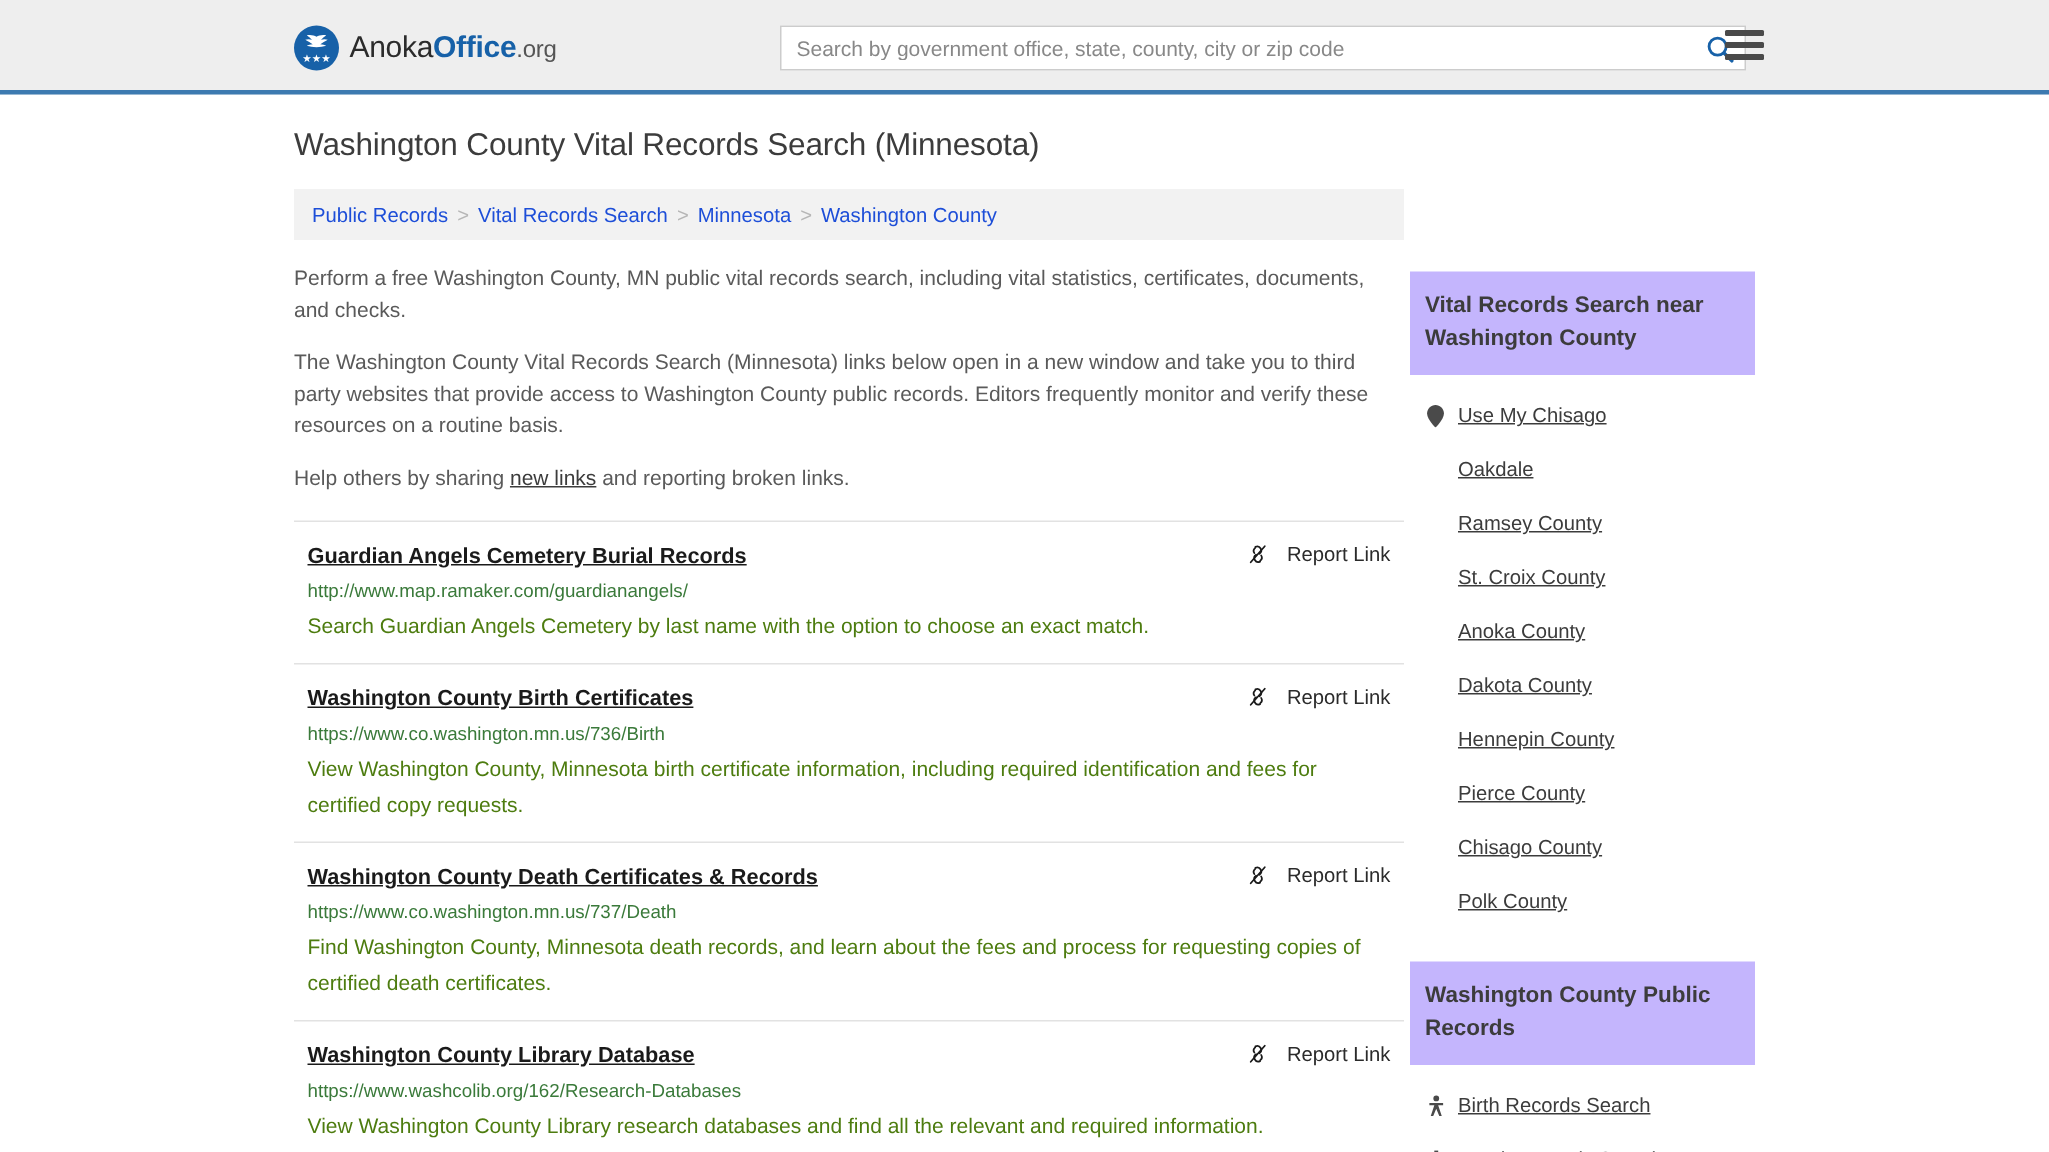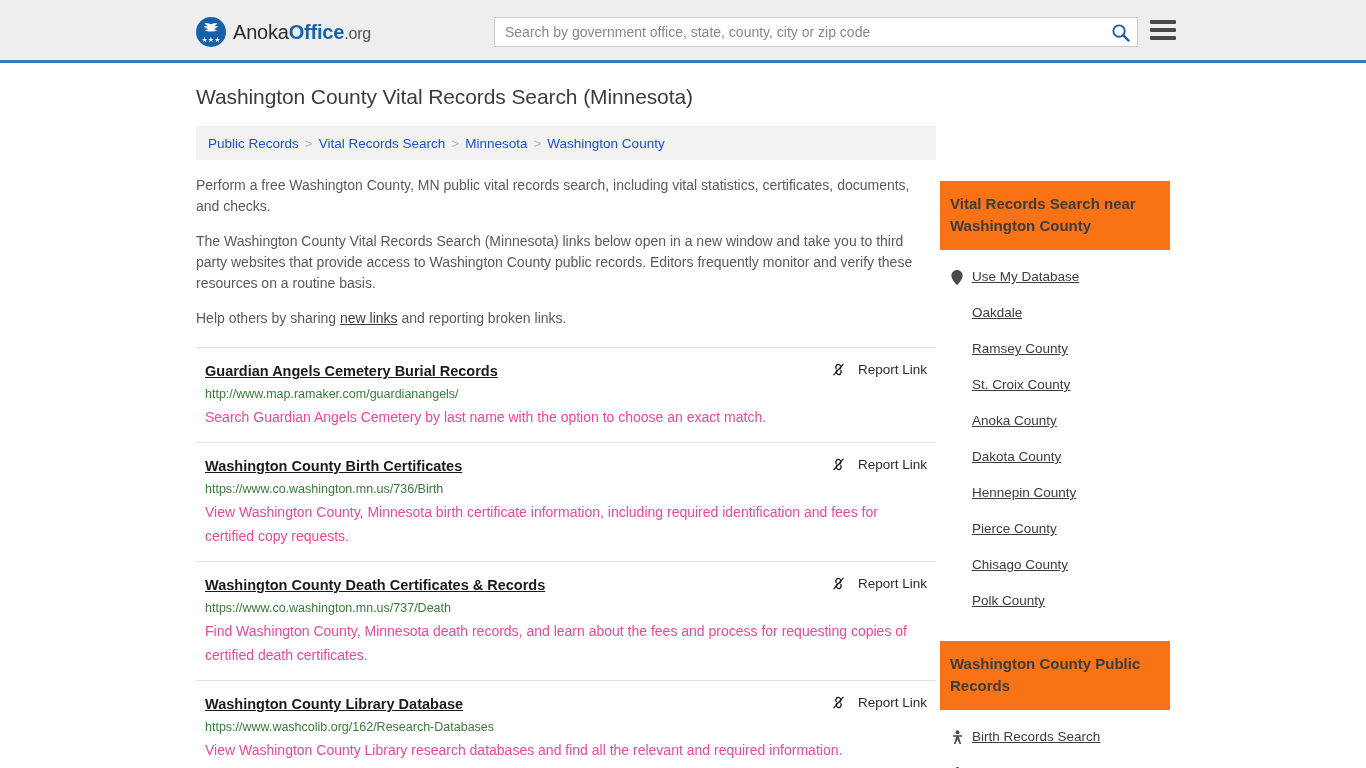--- a/index.html
+++ b/index.html
@@ -57,21 +57,21 @@
     font-size: 20px;
     color: #2b2b2b;
     letter-spacing: -0.2px;
     white-space: nowrap;
   }
   .brand-text .b-bold { font-weight: bold; color: #1761a8; }
   .brand-text .b-tld { color: #555555; font-size: 16px; }
 
   .search-wrap {
     position: absolute;
-    left: 494px;
+    left: 520px;
     top: 17px;
     width: 644px;
     height: 30px;
     background: #ffffff;
     border: 1px solid #cccccc;
     display: flex;
     align-items: center;
   }
   .search-input {
     flex: 1 1 auto;
@@ -191,35 +191,35 @@
   }
   .unlink-icon { width: 15px; height: 15px; flex: 0 0 auto; }
   .result-url {
     font-size: 12.5px;
     color: #3a7a3a;
     margin-top: 4px;
     line-height: 18px;
   }
   .result-desc {
     font-size: 14px;
-    color: #ec4899;
+    color: #4d7c0f;
     line-height: 24px;
     margin-top: 2px;
     max-width: 720px;
   }
 
   
   .sidebar {
     position: absolute;
     left: 940px;
     top: 118px;
     width: 230px;
   }
   .side-box-head {
-    background: #f97316;
+    background: #c4b5fd;
     padding: 12px 12px 13px 10px;
     font-size: 15px;
     font-weight: bold;
     color: #3c3c3c;
     line-height: 22px;
   }
   .side-list { padding: 0; margin: 0; list-style: none; }
   .side-list li {
     display: flex;
     align-items: center;
@@ -375,21 +375,21 @@
     <div class="side-box">
       <div class="side-box-head">Vital Records Search near Washington County</div>
       <div class="side-gap"></div>
       <ul class="side-list" id="nearby-list">
           <li>
             <span class="side-ico">
               <svg width="12" height="15" viewBox="0 0 12 16" aria-hidden="true">
                 <path d="M6 0C2.7 0 0 2.7 0 6c0 4.2 6 10 6 10s6-5.8 6-10c0-3.3-2.7-6-6-6z" fill="#4a4a4a"></path>
               </svg>
             </span>
-            <a href="#">Use My Database</a>
+            <a href="#">Use My Chisago</a>
           </li>
           <li>
             <span class="side-ico"></span>
             <a href="#">Oakdale</a>
           </li>
           <li>
             <span class="side-ico"></span>
             <a href="#">Ramsey County</a>
           </li>
           <li>

